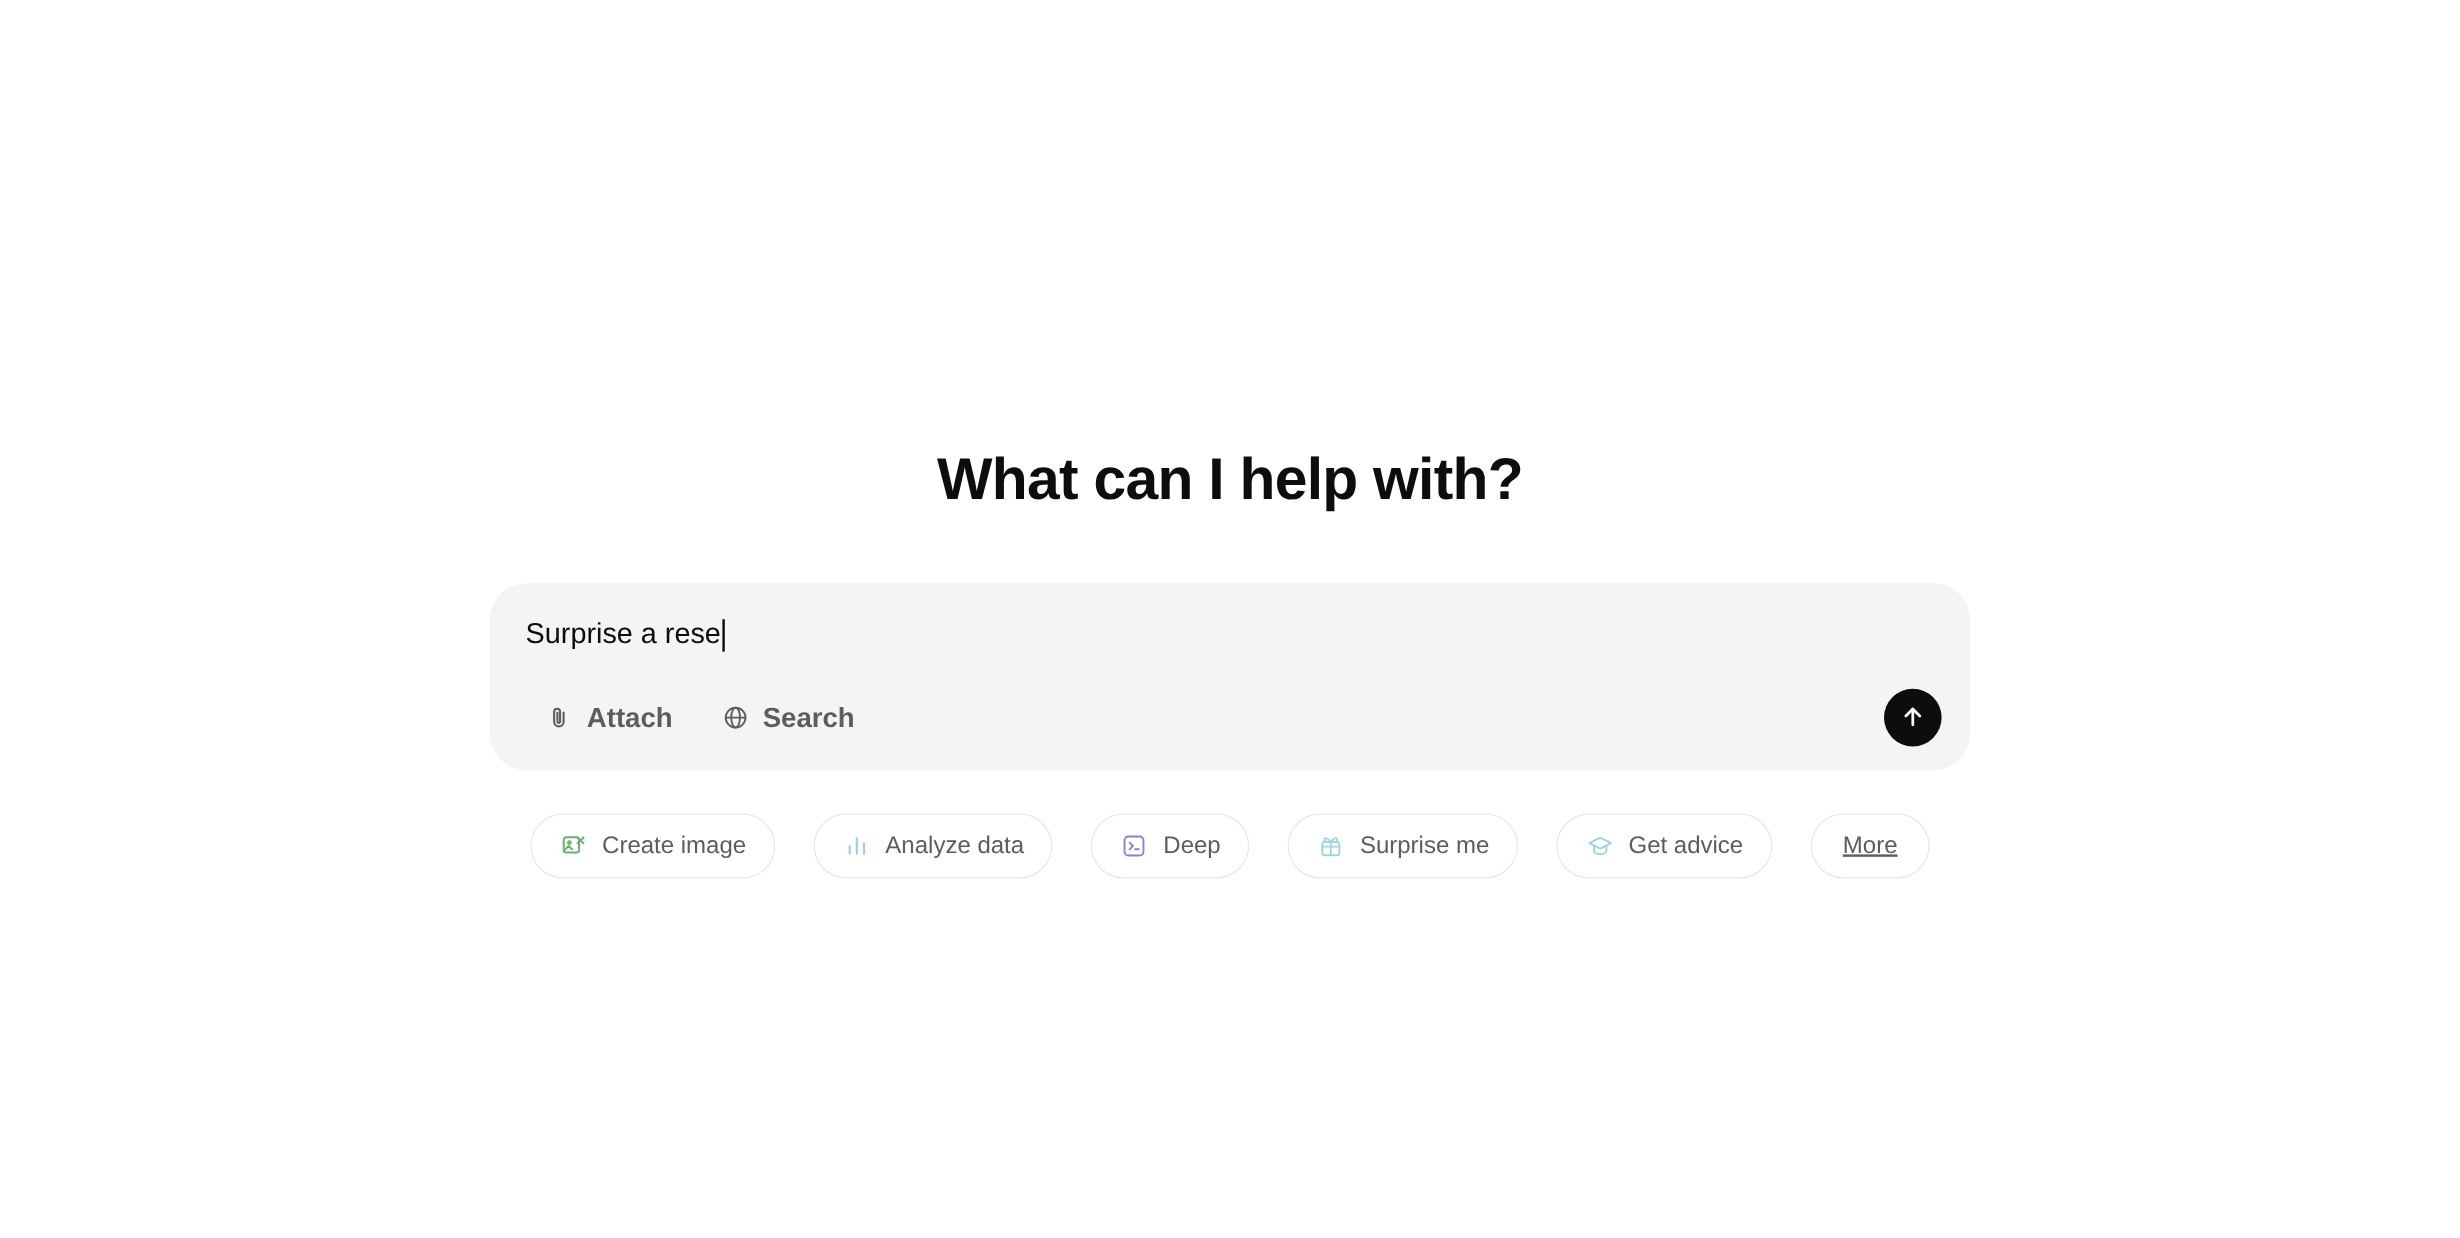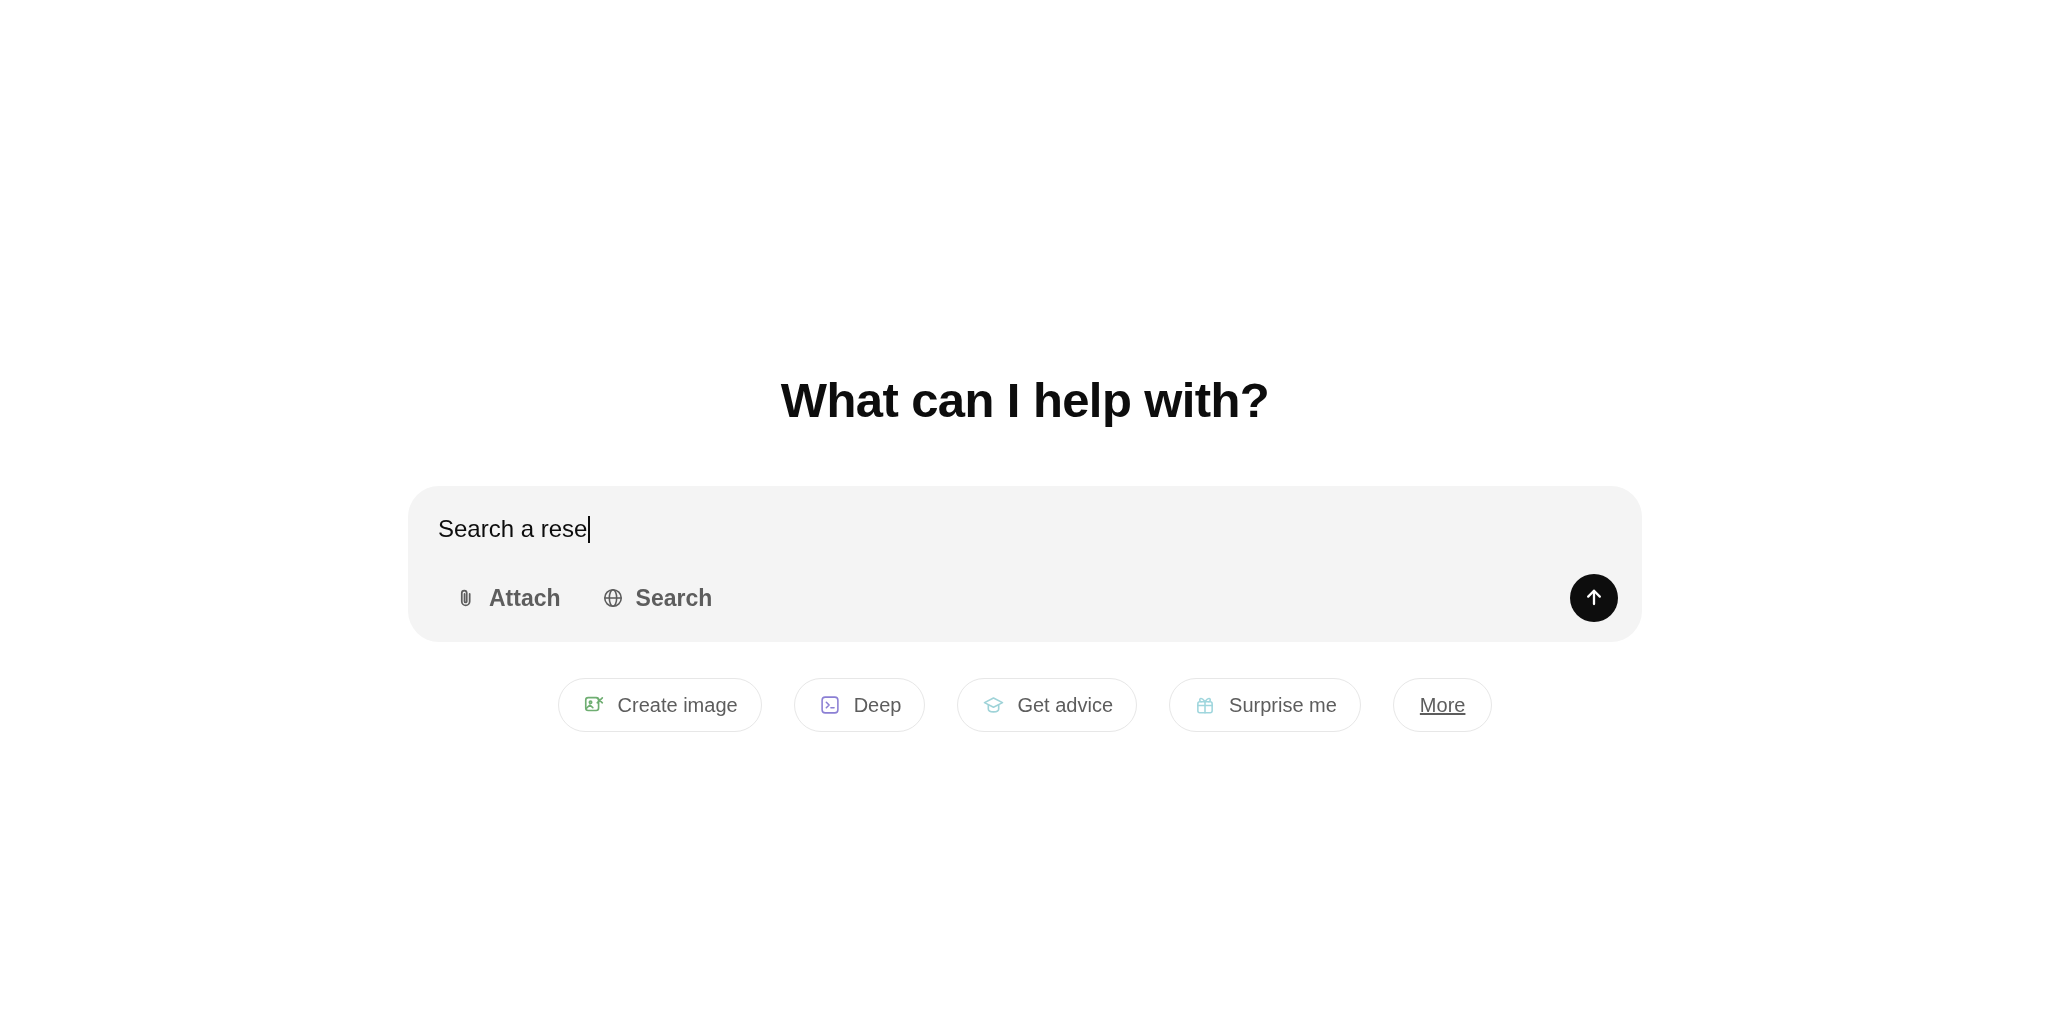--- a/index.html
+++ b/index.html
@@ -147,21 +147,21 @@
 <body>
 
 <div class="page">
   <div class="center-wrap">
 
     <h1 class="headline">What can I help with?</h1>
 
     <div class="composer">
 
       <div class="composer-text">
-        <span>Search a rese</span><span class="caret"></span>
+        <span>Surprise a rese</span><span class="caret"></span>
       </div>
 
       <div class="composer-toolbar">
 
         <button class="tool-btn">
           <span class="ico">
             <svg width="22" height="22" viewBox="0 0 24 24" fill="none" stroke="#5d5d5d" stroke-width="1.9" stroke-linecap="round" stroke-linejoin="round">
               <path d="M16 7.5v8.2a4.3 4.3 0 0 1-8.6 0V6.6a2.7 2.7 0 0 1 5.4 0v9.1a1.2 1.2 0 0 1-2.4 0V7.6"></path>
             </svg>
           </span>
@@ -200,55 +200,65 @@
           <svg width="22" height="22" viewBox="0 0 24 24" fill="none" stroke="#6fae72" stroke-width="1.8" stroke-linecap="round" stroke-linejoin="round">
             <rect x="3" y="4" width="14" height="14" rx="2.6"></rect>
             <circle cx="8.2" cy="9" r="1.3"></circle>
             <path d="M3.6 15.6l3.9-3.6 3.2 2.9"></path>
             <path d="M15.5 4.2l5.6 5.4M21.1 4.2l-5.6 5.4"></path>
           </svg>
         </span>
         <span>Create image</span>
       </button>
 
+      <button class="chip">
+        <span class="ico">
+          <svg width="22" height="22" viewBox="0 0 24 24" fill="none" stroke="#9ccfe0" stroke-width="1.9" stroke-linecap="round">
+            <line x1="5.5" y1="19" x2="5.5" y2="12"></line>
+            <line x1="12" y1="19" x2="12" y2="5"></line>
+            <line x1="18.5" y1="19" x2="18.5" y2="9.5"></line>
+          </svg>
+        </span>
+        <span>Analyze data</span>
+      </button>
 
       <button class="chip">
         <span class="ico">
           <svg width="22" height="22" viewBox="0 0 24 24" fill="none" stroke="#8b7fd4" stroke-width="1.7" stroke-linecap="round" stroke-linejoin="round">
             <rect x="3.4" y="3.4" width="17.2" height="17.2" rx="3.4"></rect>
             <polyline points="8,9 11,12 8,15"></polyline>
             <line x1="13" y1="15" x2="16.4" y2="15"></line>
           </svg>
         </span>
         <span>Deep</span>
-      </button>
-
-      <button class="chip">
-        <span class="ico">
-          <svg width="23" height="23" viewBox="0 0 24 24" fill="none" stroke="#9fd3d8" stroke-width="1.7" stroke-linecap="round" stroke-linejoin="round">
-            <path d="M12 4.2L21.4 9 12 13.8 2.6 9z"></path>
-            <path d="M6.6 11.2v4.4c0 1.7 2.4 3 5.4 3s5.4-1.3 5.4-3v-4.4"></path>
-          </svg>
-        </span>
-        <span>Get advice</span>
       </button>
 
       <button class="chip">
         <span class="ico">
           <svg width="22" height="22" viewBox="0 0 24 24" fill="none" stroke="#9fd6dd" stroke-width="1.7" stroke-linecap="round" stroke-linejoin="round">
             <rect x="4.2" y="8.4" width="15.6" height="12" rx="2.2"></rect>
             <line x1="4.2" y1="12.6" x2="19.8" y2="12.6"></line>
             <line x1="12" y1="8.4" x2="12" y2="20.4"></line>
             <path d="M12 8.4C10.6 6.6 9.3 4.4 7.4 4.9c-1.6.4-1.7 3 .3 3.5"></path>
             <path d="M12 8.4c1.4-1.8 2.7-4 4.6-3.5 1.6.4 1.7 3-.3 3.5"></path>
           </svg>
         </span>
         <span>Surprise me</span>
       </button>
 
+      <button class="chip">
+        <span class="ico">
+          <svg width="23" height="23" viewBox="0 0 24 24" fill="none" stroke="#9fd3d8" stroke-width="1.7" stroke-linecap="round" stroke-linejoin="round">
+            <path d="M12 4.2L21.4 9 12 13.8 2.6 9z"></path>
+            <path d="M6.6 11.2v4.4c0 1.7 2.4 3 5.4 3s5.4-1.3 5.4-3v-4.4"></path>
+          </svg>
+        </span>
+        <span>Get advice</span>
+      </button>
+
       <button class="chip no-icon">
         <span>More</span>
       </button>
 
     </div>
 
   </div>
 </div>
 
 </body></html>

